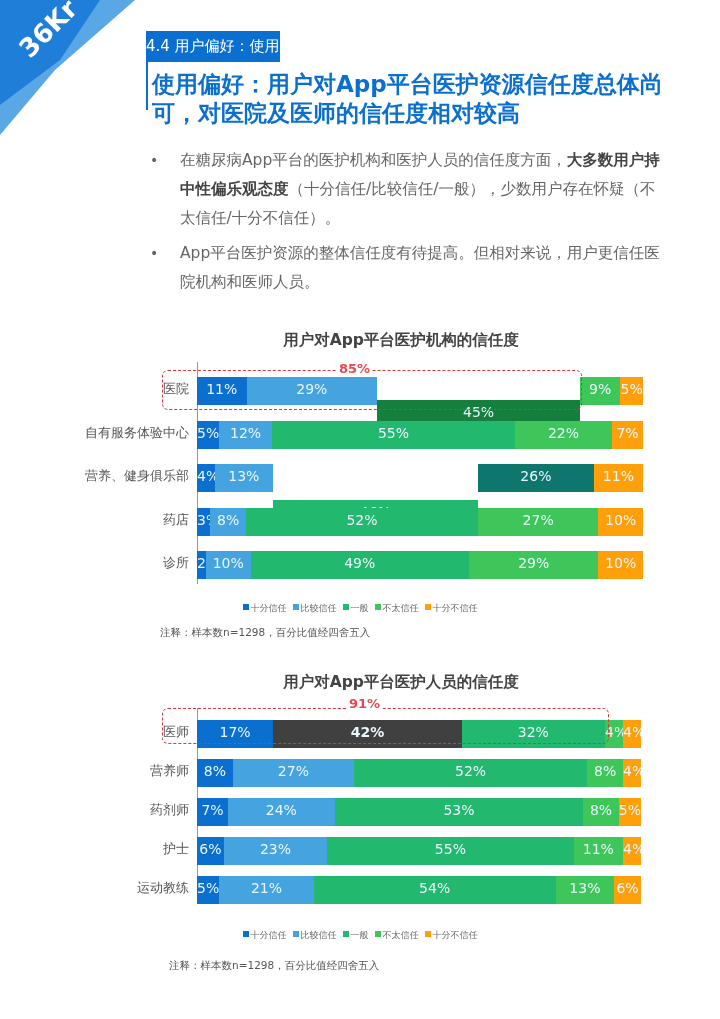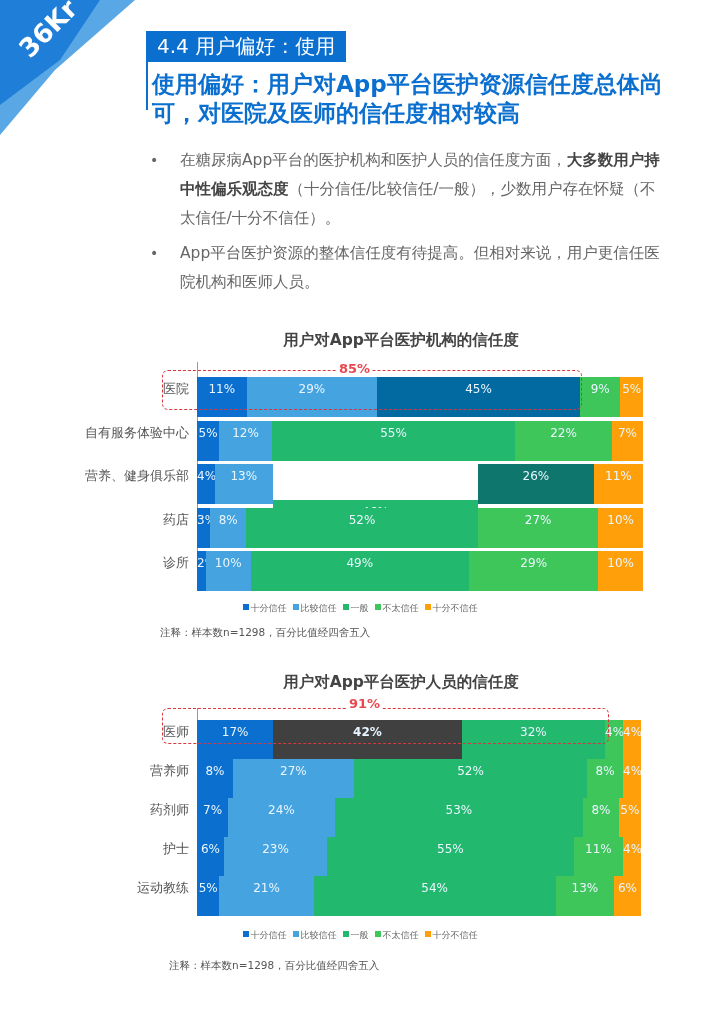--- a/index.html
+++ b/index.html
@@ -7,21 +7,21 @@
     width:720px; height:1019px; position:relative; overflow:hidden;
     background:#ffffff;
     font-family: "DejaVu Sans", "Liberation Sans", sans-serif;
     color:#555;
   }
   .corner { position:absolute; left:0; top:0; width:140px; height:140px; }
   .corner svg { display:block; }
   .section-tag {
     position:absolute; left:146px; top:31px; height:31px;
     background:#0a6fcf; color:#fff;
-    font-size:20px; line-height:31px; padding:0 11px;
+    font-size:15px; line-height:31px; padding:0 0;
     white-space:nowrap;
   }
   .title-bar {
     position:absolute; left:146px; top:62px; width:2px; height:48px; background:#0a6fcf;
   }
   .headline {
     position:absolute; left:152px; top:70px; width:520px;
     color:#0a6fcf; font-size:23px; line-height:29px; font-weight:bold;
   }
   .bullets { position:absolute; left:150px; top:146px; width:520px; }
@@ -33,22 +33,22 @@
     font-size:15.5px; font-weight:bold; color:#444;padding-left:41px;
   }
   .axis { position:absolute; width:1px; background:#999; }
   .row { position:absolute; height:24px; }
   .row-label {
     position:absolute; right:calc(100% + 8px); top:0; height:24px; line-height:24px;
     font-size:13px; color:#555; white-space:nowrap;text-align:center;
   }
   .bar { position:absolute; left:0; top:0; height:24px; display:flex; }
   .seg {
-    height:40px; line-height:24px; text-align:center; color:#eaf6ff;
-    font-size:12px; overflow:hidden; white-space:nowrap;
+    height:28px; line-height:24px; text-align:center; color:#eaf6ff;
+    font-size:14px; overflow:hidden; white-space:nowrap;
   }
   .highlight {
     position:absolute; border:1.2px dashed #d9363e; border-radius:6px;
   }
   .highlight-label {
     position:absolute; color:#e8484f; font-size:13px; font-weight:bold;
     background:#fff; padding:0 2px; line-height:14px;
   }
   .legend {
     position:absolute; left:0; width:720px; text-align:center; font-size:9px; color:#666;
@@ -86,21 +86,21 @@
 </div>
 
 <div class="chart-title" style="top:330px;">用户对App平台医护机构的信任度</div>
 <div id="chart0">
     <div class="axis" style="left: 197px; top: 362px; height: 222px;"></div>
     <div class="row" style="left: 197px; top: 377px; width: 446px;">
       <div class="row-label">医院</div>
       <div class="bar" style="width: 446px;">
         <div class="seg" style="width: 11.1111%; background: rgb(10, 111, 207);">11%</div>
         <div class="seg" style="width: 29.2929%; background: rgb(69, 163, 224);">29%</div>
-        <div class="seg" style="width: 45.4545%; background: #0369a1;">45%</div>
+        <div class="seg" style="width: 45.4545%; background: #15803d; margin-top: 23px;">45%</div>
         <div class="seg" style="width: 9.09091%; background: rgb(63, 198, 91);">9%</div>
         <div class="seg" style="width: 5.05051%; background: rgb(255, 159, 10);">5%</div>
       </div>
     </div>
     <div class="row" style="left: 197px; top: 420.5px; width: 446px;">
       <div class="row-label">自有服务体验中心</div>
       <div class="bar" style="width: 446px;">
         <div class="seg" style="width: 4.9505%; background: rgb(10, 111, 207);">5%</div>
         <div class="seg" style="width: 11.8812%; background: rgb(69, 163, 224);">12%</div>
         <div class="seg" style="width: 54.4554%; background: rgb(34, 184, 110);">55%</div>

